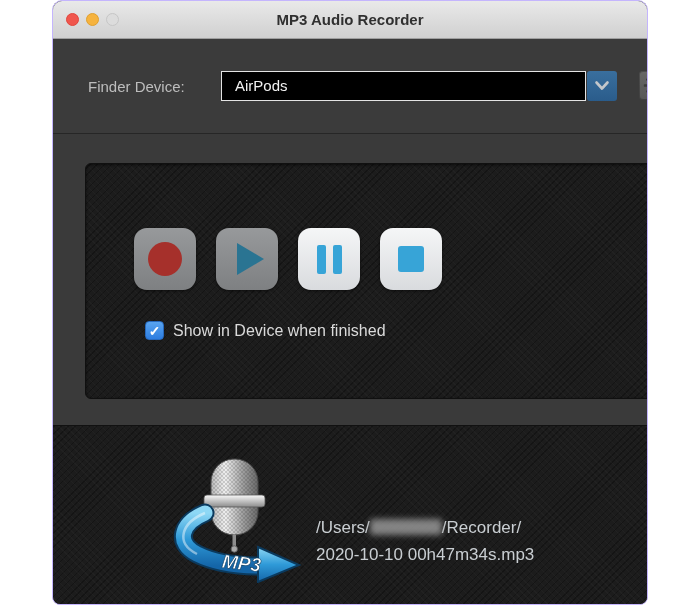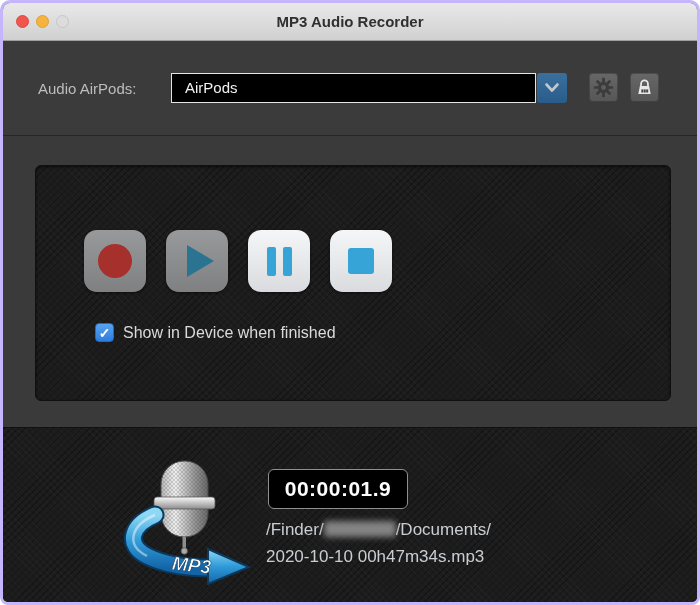--- a/index.html
+++ b/index.html
@@ -1,18 +1,18 @@
 <!DOCTYPE html>
 <html><head>
 <meta charset="utf-8">
 <style>
   html,body{margin:0;padding:0;background:#ffffff;font-family:"Liberation Sans",sans-serif;}
   .window{
-    position:relative;width:700px;height:605px;margin:0 auto;
-    border:3px solid #c4b5fd;border-radius:10px 10px 8px 8px;overflow:hidden;
+    position:relative;width:596px;height:605px;margin:0 auto;
+    border:1px solid #c4b5fd;border-radius:10px 10px 8px 8px;overflow:hidden;
     box-sizing:border-box;background:#3a3a3a;
   }
   
   .titlebar{
     position:absolute;left:0;top:0;width:100%;height:38px;
     background:linear-gradient(#e9e9e9,#d0d0d0);
     border-bottom:1px solid #9f9f9f;box-sizing:border-box;
   }
   .traffic{position:absolute;top:12px;left:13px;display:flex;gap:7px;}
   .light{width:13px;height:13px;border-radius:50%;box-sizing:border-box;}
@@ -115,21 +115,21 @@
   <div class="titlebar">
     <div class="traffic">
       <span class="light red"></span>
       <span class="light yellow"></span>
       <span class="light gray"></span>
     </div>
     <div class="title">MP3 Audio Recorder</div>
   </div>
 
   <div class="toolbar">
-    <span class="device-label">Audio AirPods:</span>
+    <span class="device-label">Finder Device:</span>
 
     <div class="combo">
       <div class="combo-field">AirPods</div>
       <div class="combo-btn">
         <svg width="20" height="20" viewBox="0 0 20 20">
           <polyline points="4.5,6.5 10,12.5 15.5,6.5" fill="none" stroke="#c3c7cb" stroke-width="2.6" stroke-linecap="round" stroke-linejoin="round"></polyline>
         </svg>
       </div>
     </div>
 
@@ -225,21 +225,20 @@
         <circle cx="69.3" cy="106" r="3.2" fill="#a9a9a9" stroke="#555" stroke-width="0.8"></circle>
 
         <path d="M40,70 C16,80 10,100 32,111 C50,120 74,123 95,123" fill="none" stroke="#0b3a5e" stroke-width="19" stroke-linecap="round"></path>
         <path d="M40,70 C16,80 10,100 32,111 C50,120 74,123 95,123" fill="none" stroke="url(#arrowGrad)" stroke-width="15" stroke-linecap="round"></path>
         <polygon points="93,104 134,122 93,139" fill="url(#arrowGrad)" stroke="#0b3a5e" stroke-width="2"></polygon>
         <path d="M40,70 C16,80 10,100 32,111" fill="none" stroke="rgba(255,255,255,0.45)" stroke-width="2.5"></path>
         <text x="57" y="127" font-family="Liberation Sans, sans-serif" font-size="19" font-style="italic" font-weight="bold" fill="#ffffff" stroke="#0b3a5e" stroke-width="0.6" transform="rotate(6 80 120)">MP3</text>
       </svg>
     </div>
 
-    <div class="timer">00:00:01.9</div>
 
     <div class="path">
-      <span>/Finder/</span><span class="redacted"></span><span>/Documents/</span><br>
+      <span>/Users/</span><span class="redacted"></span><span>/Recorder/</span><br>
       <span>2020-10-10 00h47m34s.mp3</span>
     </div>
   </div>
 
 </div>
 
 </body></html>

